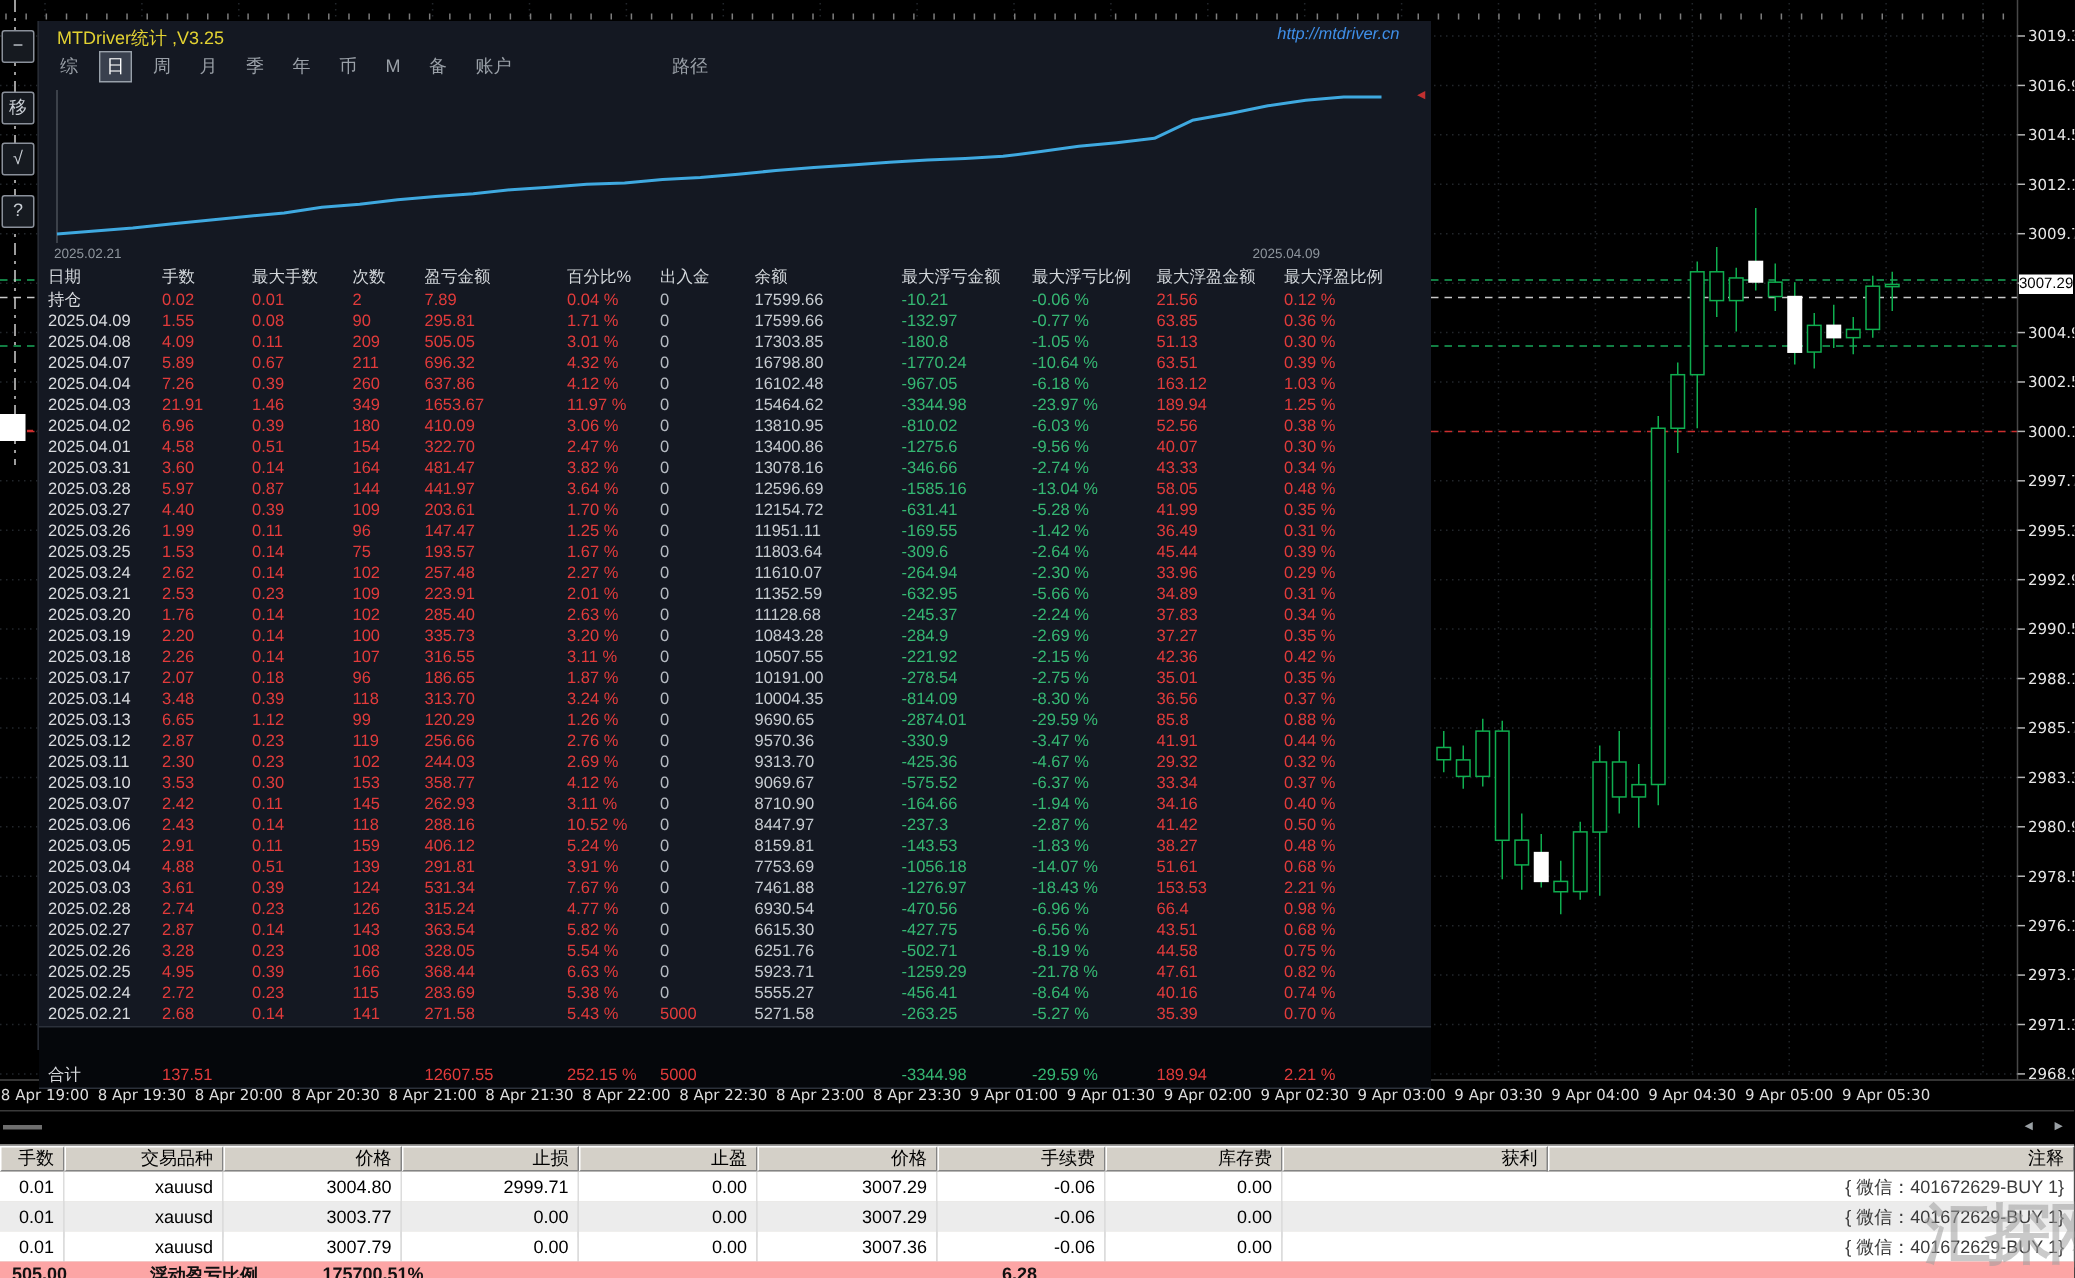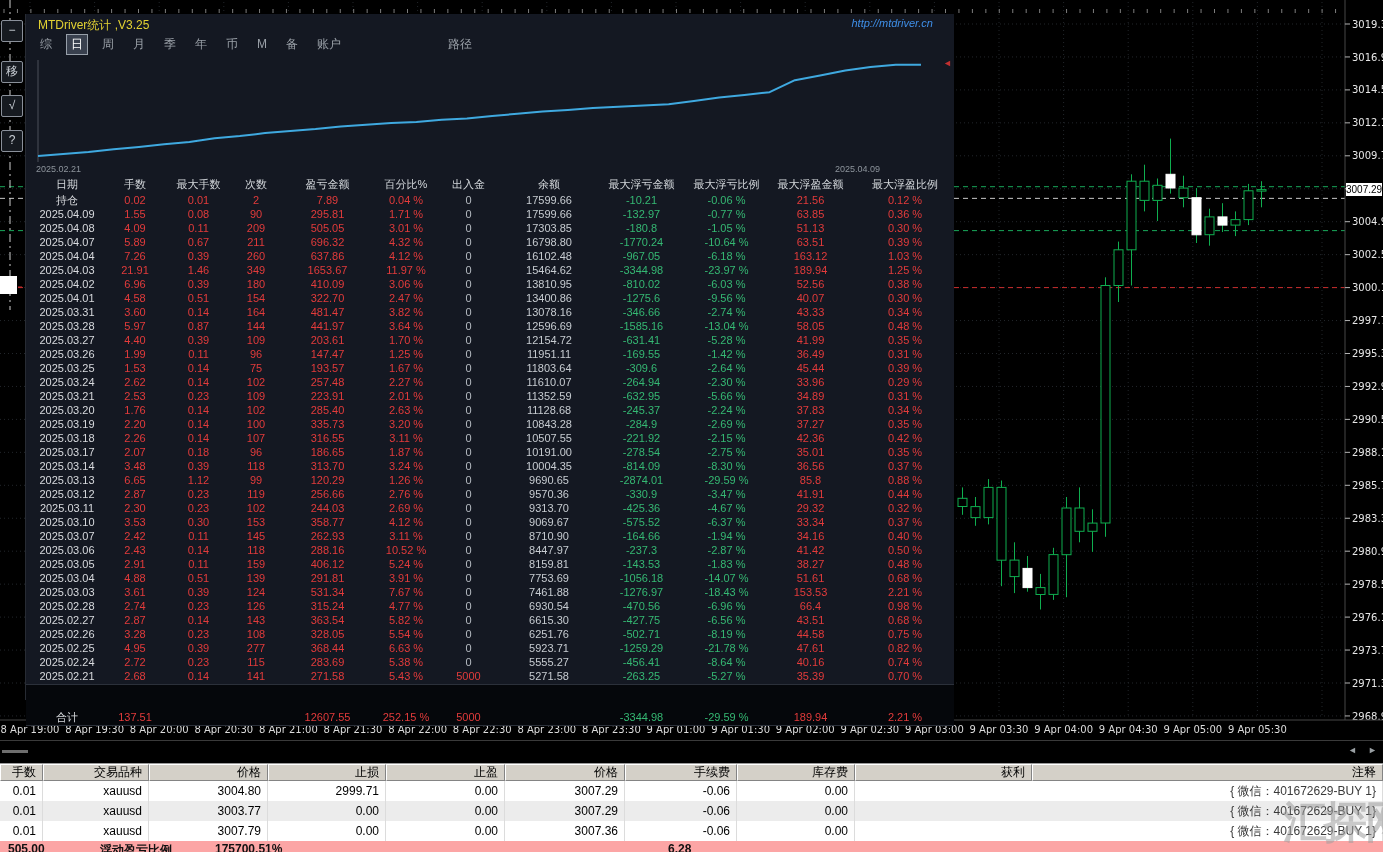--- a/index.html
+++ b/index.html
@@ -18,21 +18,21 @@
   #panel-link{position:absolute;right:21px;top:3px;color:#3f8fe8;font-size:11px;font-style:italic;}
   #menu-bar{position:absolute;left:10px;top:21px;height:20px;color:#9aa0a8;font-size:12px;z-index:2;}
   .menu-item{display:inline-block;margin-right:11px;padding:1px 4px;cursor:default;}
   .menu-item.sel{background:#39404e;color:#fff;outline:1px solid #98a0aa;}
   .menu-item.path{margin-left:88px;}
   #equity-wrap{position:absolute;left:0;top:44px;width:928px;height:106px;}
   #panel-collapse{position:absolute;right:2px;top:44px;color:#c23030;font-size:9px;z-index:3;}
   #date-row{position:absolute;left:10px;top:150px;width:908px;height:12px;color:#8d949c;font-size:9px;}
   #date-row .d-end{float:right;margin-right:64px;}
   
-  #stats-header,.srow{display:grid;grid-template-columns:76px 60px 67px 48px 95px 62px 63px 98px 87px 83px 85px 104px;text-align:center;}
+  #stats-header,.srow{display:grid;grid-template-columns:76px 60px 67px 48px 95px 62px 63px 98px 87px 83px 85px 104px;}
   #stats-header{position:absolute;left:0;top:163px;width:928px;color:#d3d7db;font-size:11px;height:15px;}
   #stats-rows{position:absolute;left:0;top:179px;width:928px;}
   .srow{height:14px;font-size:11px;line-height:14px;}
   .srow span,#stats-header span{padding-left:6px;white-space:nowrap;overflow:hidden;}
   #total-row-wrap{position:absolute;left:0;top:670px;width:928px;background:#05070b;
                   border-top:1px solid #2b303a;border-bottom:1px solid #2b303a;}
   #total-row-wrap .srow{height:15px;line-height:15px;margin-top:25px;}
   .c-red{color:#e23b3b}.c-grn{color:#35b873}.c-wht{color:#c7ccd1}.c-dt{color:#d8dade}.c-io{color:#b6bbc2}
   
   #price-badge{position:absolute;left:1346px;top:183px;width:36px;height:13px;background:#fff;
@@ -824,21 +824,21 @@
           <span class="c-wht">6251.76</span>
           <span class="c-grn">-502.71</span>
           <span class="c-grn">-8.19 %</span>
           <span class="c-red">44.58</span>
           <span class="c-red">0.75 %</span>
         </div>
         <div class="srow">
           <span class="c-dt">2025.02.25</span>
           <span class="c-red">4.95</span>
           <span class="c-red">0.39</span>
-          <span class="c-red">277</span>
+          <span class="c-red">166</span>
           <span class="c-red">368.44</span>
           <span class="c-red">6.63 %</span>
           <span class="c-io">0</span>
           <span class="c-wht">5923.71</span>
           <span class="c-grn">-1259.29</span>
           <span class="c-grn">-21.78 %</span>
           <span class="c-red">47.61</span>
           <span class="c-red">0.82 %</span>
         </div>
         <div class="srow">

